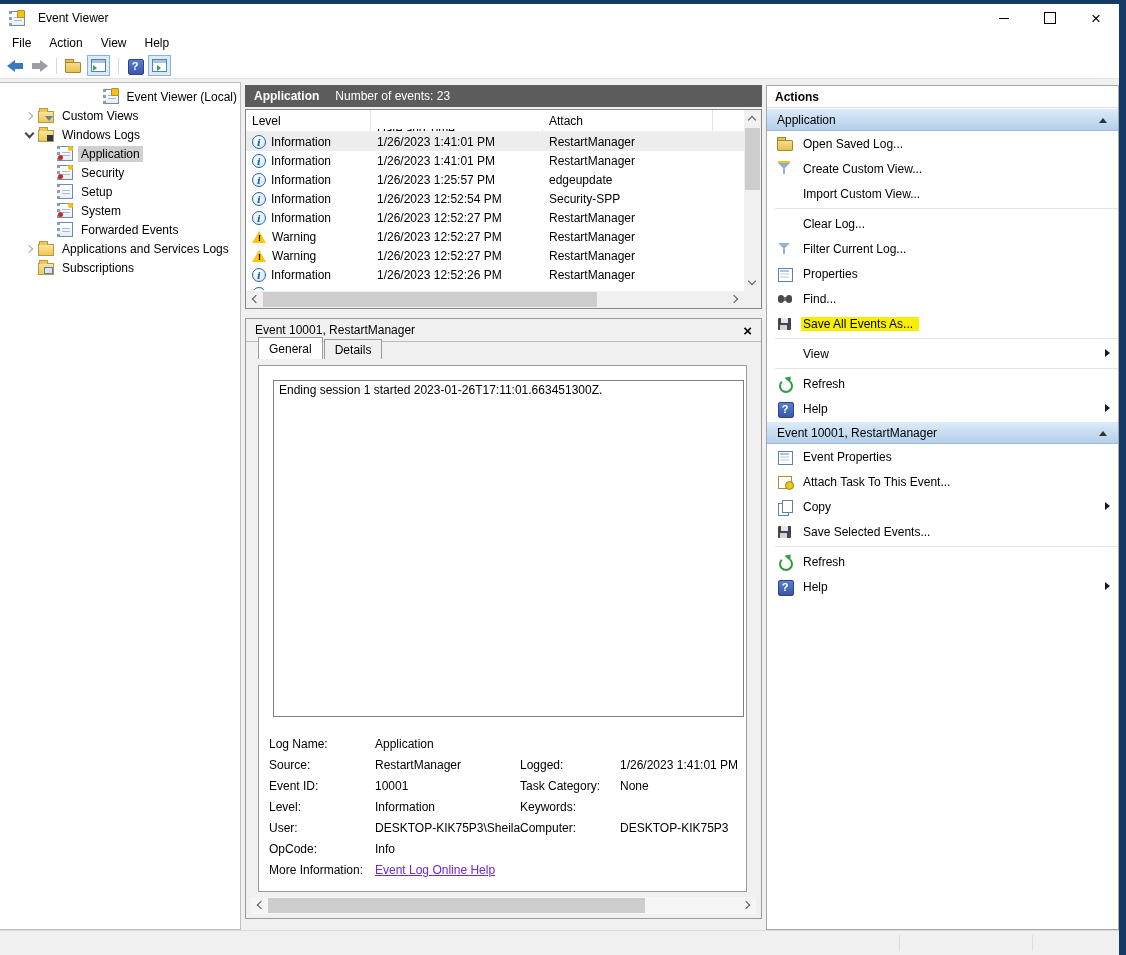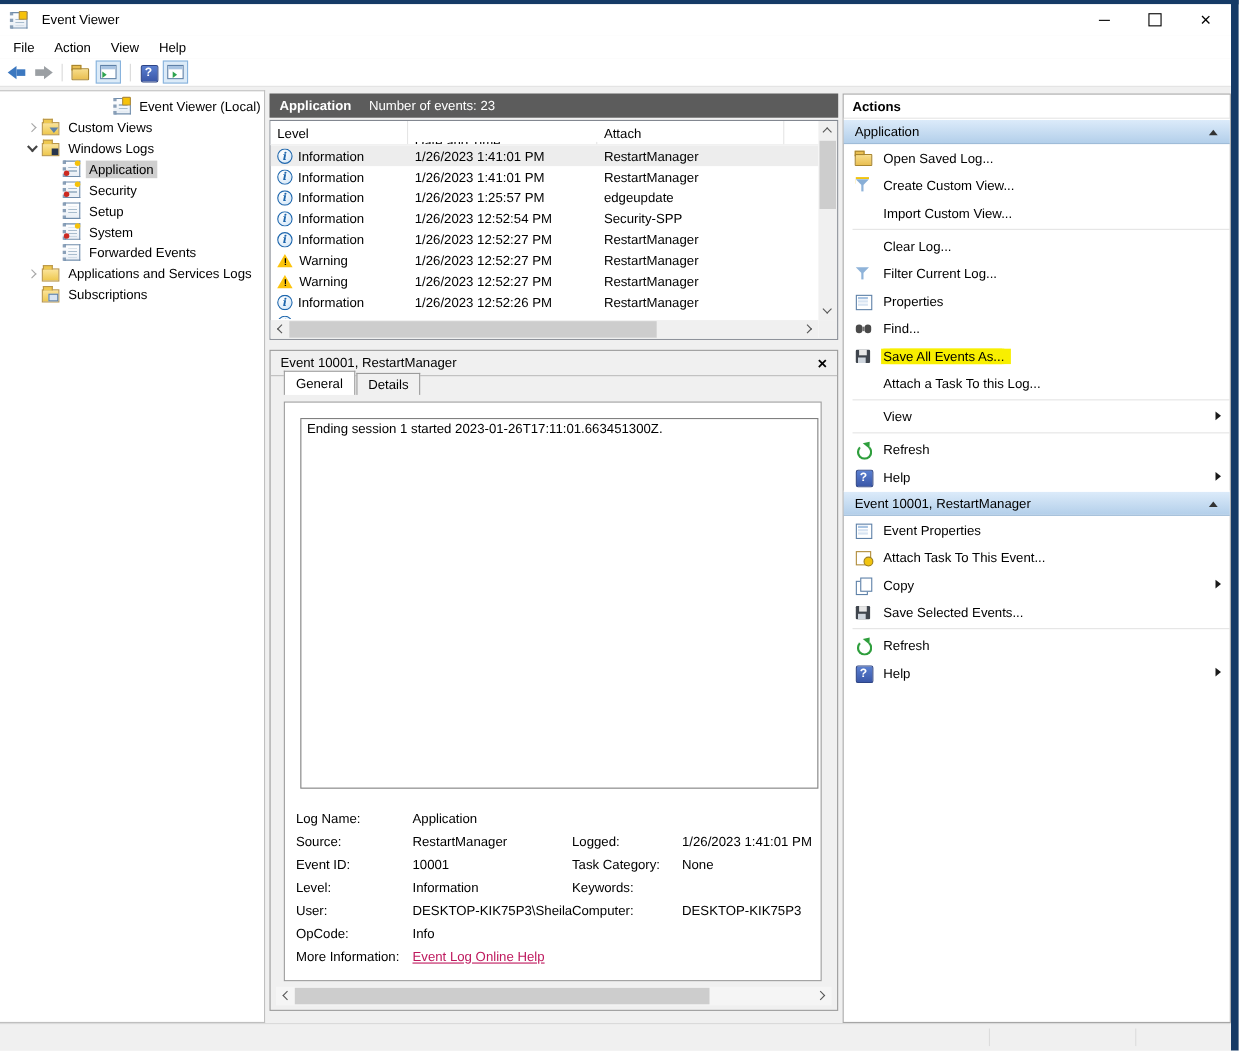--- a/index.html
+++ b/index.html
@@ -117,21 +117,21 @@
   .tab{height:20px;padding:0 10px;display:flex;align-items:center;background:#f0f0f0;border:1px solid #9b9b9b;border-bottom:none;margin-right:1px;}
   .tab.active{background:#fff;height:22px;font-size:12px;}
   .tabpage{position:absolute;left:12px;right:14px;top:46px;bottom:26px;background:#fff;border:1px solid #9b9b9b;z-index:1;}
   .msgbox{position:absolute;left:14px;right:2px;top:14px;height:337px;background:#fff;border:1px solid #808080;padding:2px 5px;overflow:hidden;}
   .fields{position:absolute;left:0;right:0;top:371px;}
   .frow{height:21px;position:relative;}
   .fl{position:absolute;left:10px;}
   .fv{position:absolute;left:116px;}
   .frl{position:absolute;left:261px;}
   .frv{position:absolute;left:361px;}
-  .linkval{color:#be185d;text-decoration:underline;}
+  .linkval{color:#6d28d9;text-decoration:underline;}
   .pv-hscroll{position:absolute;left:5px;right:5px;bottom:4px;height:17px;background:#f5f5f5;display:flex;align-items:center;}
 
   
   .actions{position:absolute;left:766px;top:81px;width:353px;height:845px;background:#fff;border:1px solid #a6a6a6;}
   .act-title{height:22px;display:flex;align-items:center;padding-left:8px;font-weight:bold;border-bottom:1px solid #e0e0e0;}
   .act-sec{height:23px;background:linear-gradient(#dcebfa,#b3cfea);border-top:1px solid #fff;border-bottom:1px solid #9fbcd8;display:flex;align-items:center;padding:0 10px;position:relative;}
   .act-collapse{position:absolute;right:11px;top:9px;width:0;height:0;border-left:4px solid transparent;border-right:4px solid transparent;border-bottom:5px solid #333;}
   .act-row{height:25px;display:flex;align-items:center;padding-left:10px;position:relative;gap:9px;}
   .act-sub{position:absolute;right:8px;top:8px;width:0;height:0;border-top:4px solid transparent;border-bottom:4px solid transparent;border-left:5px solid #1a1a1a;}
   .act-div{height:1px;background:#e4e4e4;margin:2px 0 2px 8px;}
@@ -440,24 +440,20 @@
           <span>Properties</span>
         </div>
         <div class="act-row">
           <span class="ai ai-find"></span>
           <span>Find...</span>
         </div>
         <div class="act-row">
           <span class="ai ai-save"></span>
           <span class="hl">Save All Events As...</span>
         </div>
-        <div class="act-row">
-          <span class="ai ai-none"></span>
-          <span>Attach a Task To this Log...</span>
-        </div>
         <div class="act-div"></div>
         <div class="act-row">
           <span class="ai ai-none"></span>
           <span>View</span>
           <span class="act-sub"></span>
         </div>
         <div class="act-div"></div>
         <div class="act-row">
           <span class="ai ai-refresh"></span>
           <span>Refresh</span>

